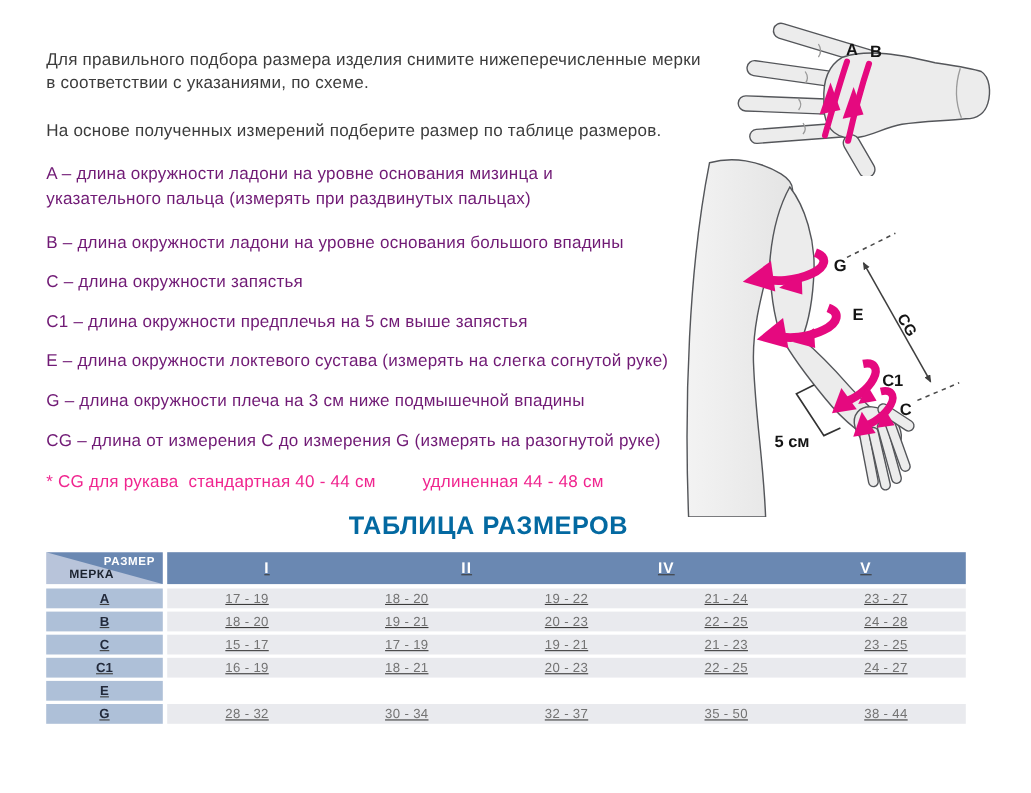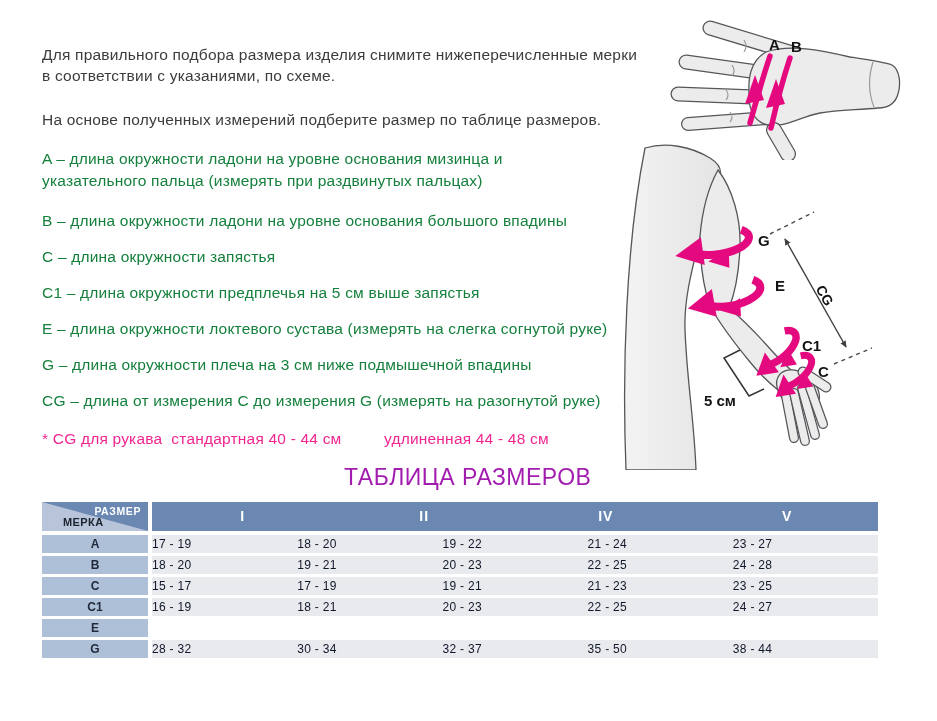--- a/index.html
+++ b/index.html
@@ -5,43 +5,43 @@
   html,body { margin:0; padding:0; }
   body {
     width:937px; height:721px; position:relative; overflow:hidden;
     background:#ffffff; color:#3c3c3c;
     font-family:"Liberation Sans", sans-serif;
   }
   .para { position:absolute; margin:0; font-size:15.5px; line-height:21px; letter-spacing:0.2px; color:#3c3c3c; }
   #p1 { left:42px; top:44px; width:600px; }
   #p2 { left:42px; top:109px; white-space:nowrap; }
 
-  .mitem { position:absolute; left:42px; margin:0; color:#15803d; font-size:15.5px; line-height:22px; letter-spacing:0.2px; white-space:nowrap; }
+  .mitem { position:absolute; left:42px; margin:0; color:#701a75; font-size:15.5px; line-height:22px; letter-spacing:0.2px; white-space:nowrap; }
   .m-wrap { white-space:normal; max-width:560px; }
   #m0 { top:148px; } #m1 { top:210px; } #m2 { top:246px; } #m3 { top:282px; }
   #m4 { top:318px; } #m5 { top:354px; } #m6 { top:390px; }
 
   .note-part { position:absolute; top:430px; margin:0; color:#f0258f; font-size:15.5px; letter-spacing:0.2px; white-space:pre; }
   #note-std { left:42px; } #note-ext { left:384px; }
 
-  .table-title { position:absolute; left:344px; top:464px; margin:0; font-size:23px; font-weight:normal; color:#a21caf; letter-spacing:0.5px; white-space:nowrap; }
-
-  .size-table { position:absolute; left:42px; top:502px; width:836px; }
+  .table-title { position:absolute; left:317px; top:464px; margin:0; font-size:23px; font-weight:bold; color:#0369a1; letter-spacing:0.5px; white-space:nowrap; }
+
+  .size-table { position:absolute; left:42px; top:502px; width:836px;text-decoration:underline; }
   .thead { display:flex; height:29px; }
   .corner { width:106px; height:29px; position:relative; background:#b8c4da; margin-right:4px; flex:none; }
   .corner svg { position:absolute; left:0; top:0; width:100%; height:100%; }
   .corner-size { position:absolute; right:7px; top:3px; font-size:10.5px; font-weight:bold; color:#ffffff; letter-spacing:0.6px; }
   .corner-measure { position:absolute; left:21px; bottom:3px; font-size:11px; font-weight:bold; color:#1c2430; letter-spacing:0.4px; }
   .hbar { flex:1; background:#6a88b2; display:flex; }
   .hcol { flex:1; text-align:center; color:#ffffff; font-weight:bold; font-size:14px; line-height:29px; letter-spacing:1px; }
   .tbody { margin-top:4px; }
   .trow { display:flex; height:18px; margin-bottom:3px; }
   .tlabel { width:106px; background:#aec0d8; text-align:center; font-weight:bold; font-size:12px; line-height:18px; color:#22293a; margin-right:4px; flex:none; }
   .tvals { flex:1; background:#e9eaee; display:flex; }
-  .tval { flex:1; font-size:12px; line-height:18px; color:#0f172a; letter-spacing:0.3px; }
+  .tval { flex:1; text-align:center; font-size:12px; line-height:18px; color:#737373; letter-spacing:0.3px; }
 
   #hand-svg { position:absolute; left:648px; top:10px; }
   #arm-svg  { position:absolute; left:618px; top:138px; }
   .diagram-label { font-family:"Liberation Sans", sans-serif; font-weight:bold; fill:#141414; }
 </style>
 </head>
 <body>
 
 <div>
 

